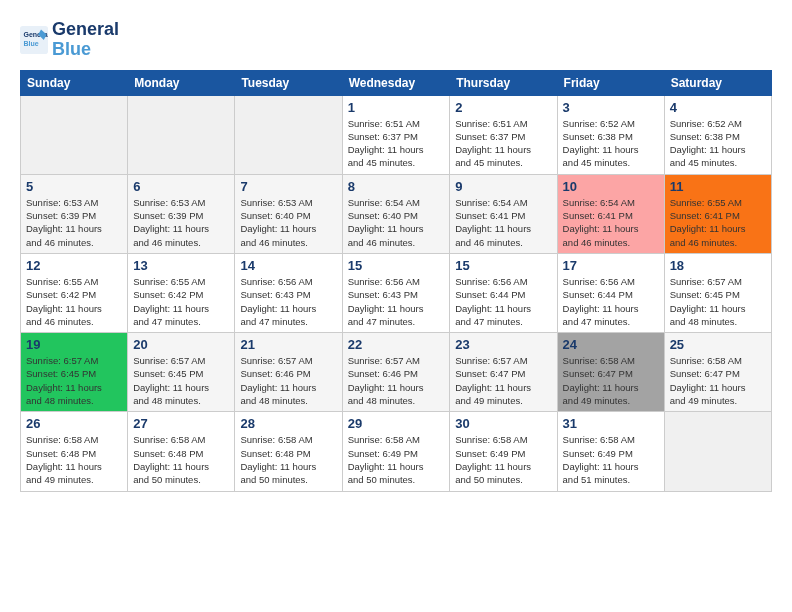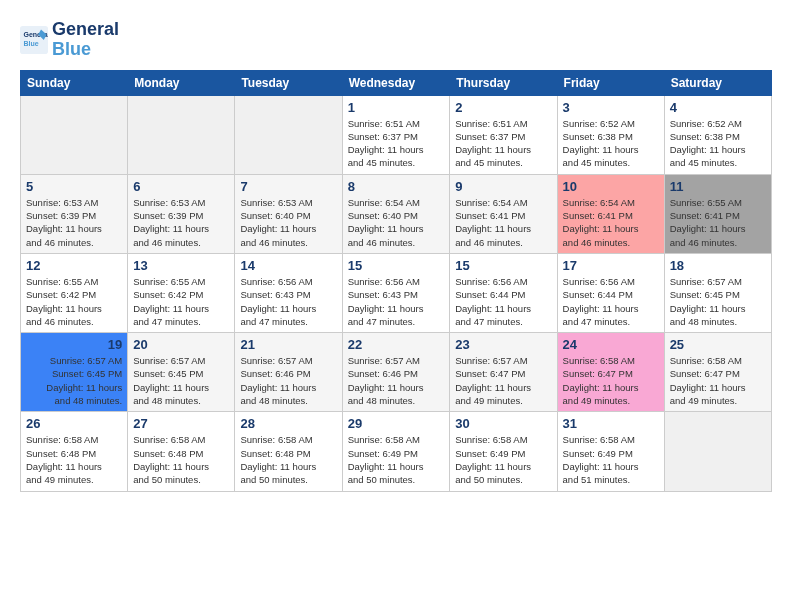--- a/index.html
+++ b/index.html
@@ -195,21 +195,21 @@
 Daylight: 11 hours
 and 46 minutes.</div>
         </td>
         <td style="background: #fca5a5;">
           <span class="day-num">10</span>
           <div class="day-info" style="white-space: pre-line;">Sunrise: 6:54 AM
 Sunset: 6:41 PM
 Daylight: 11 hours
 and 46 minutes.</div>
         </td>
-        <td style="background: #a3a3a3;">
+        <td style="background: #f97316;">
           <span class="day-num">11</span>
           <div class="day-info" style="white-space: pre-line;">Sunrise: 6:55 AM
 Sunset: 6:41 PM
 Daylight: 11 hours
 and 46 minutes.</div>
         </td>
       </tr>
       <tr>
         <td style="background: rgb(255, 255, 255);">
           <span class="day-num">12</span>
@@ -255,21 +255,21 @@
         </td>
         <td style="background: rgb(255, 255, 255);">
           <span class="day-num">18</span>
           <div class="day-info" style="white-space: pre-line;">Sunrise: 6:57 AM
 Sunset: 6:45 PM
 Daylight: 11 hours
 and 48 minutes.</div>
         </td>
       </tr>
       <tr>
-        <td style="background: #3b82f6; text-align: right;">
+        <td style="background: #22c55e;">
           <span class="day-num">19</span>
           <div class="day-info" style="white-space: pre-line;">Sunrise: 6:57 AM
 Sunset: 6:45 PM
 Daylight: 11 hours
 and 48 minutes.</div>
         </td>
         <td style="background: rgb(245, 245, 245);">
           <span class="day-num">20</span>
           <div class="day-info" style="white-space: pre-line;">Sunrise: 6:57 AM
 Sunset: 6:45 PM
@@ -290,21 +290,21 @@
 Daylight: 11 hours
 and 48 minutes.</div>
         </td>
         <td style="background: rgb(245, 245, 245);">
           <span class="day-num">23</span>
           <div class="day-info" style="white-space: pre-line;">Sunrise: 6:57 AM
 Sunset: 6:47 PM
 Daylight: 11 hours
 and 49 minutes.</div>
         </td>
-        <td style="background: #f9a8d4;">
+        <td style="background: #a3a3a3;">
           <span class="day-num">24</span>
           <div class="day-info" style="white-space: pre-line;">Sunrise: 6:58 AM
 Sunset: 6:47 PM
 Daylight: 11 hours
 and 49 minutes.</div>
         </td>
         <td style="background: rgb(245, 245, 245);">
           <span class="day-num">25</span>
           <div class="day-info" style="white-space: pre-line;">Sunrise: 6:58 AM
 Sunset: 6:47 PM

